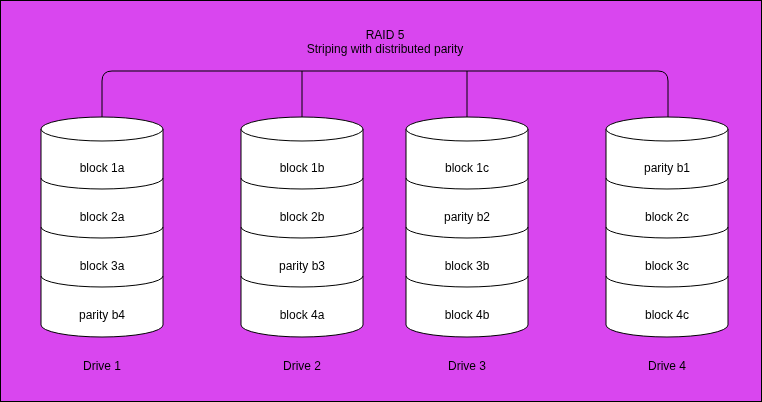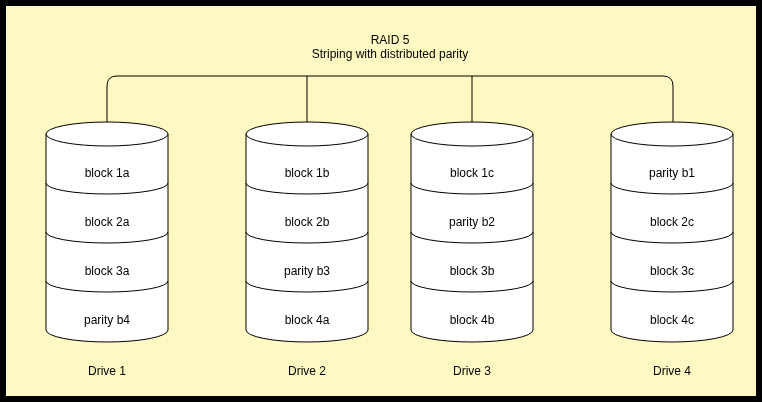--- a/index.html
+++ b/index.html
@@ -4,22 +4,22 @@
 <style>
   html, body {
     margin: 0;
     padding: 0;
     background: #ffffff;
   }
   .frame {
     width: 762px;
     height: 402px;
     box-sizing: border-box;
-    border: 6px solid #000000;
-    background: #fef9c3;
+    border: 1px solid #000000;
+    background: #d946ef;
     position: relative;
     overflow: hidden;
     font-family: "Liberation Sans", sans-serif;
   }
   svg .txt {
     font-family: "Liberation Sans", sans-serif;
     font-size: 12px;
     fill: #000000;
   }
   svg .shape {

